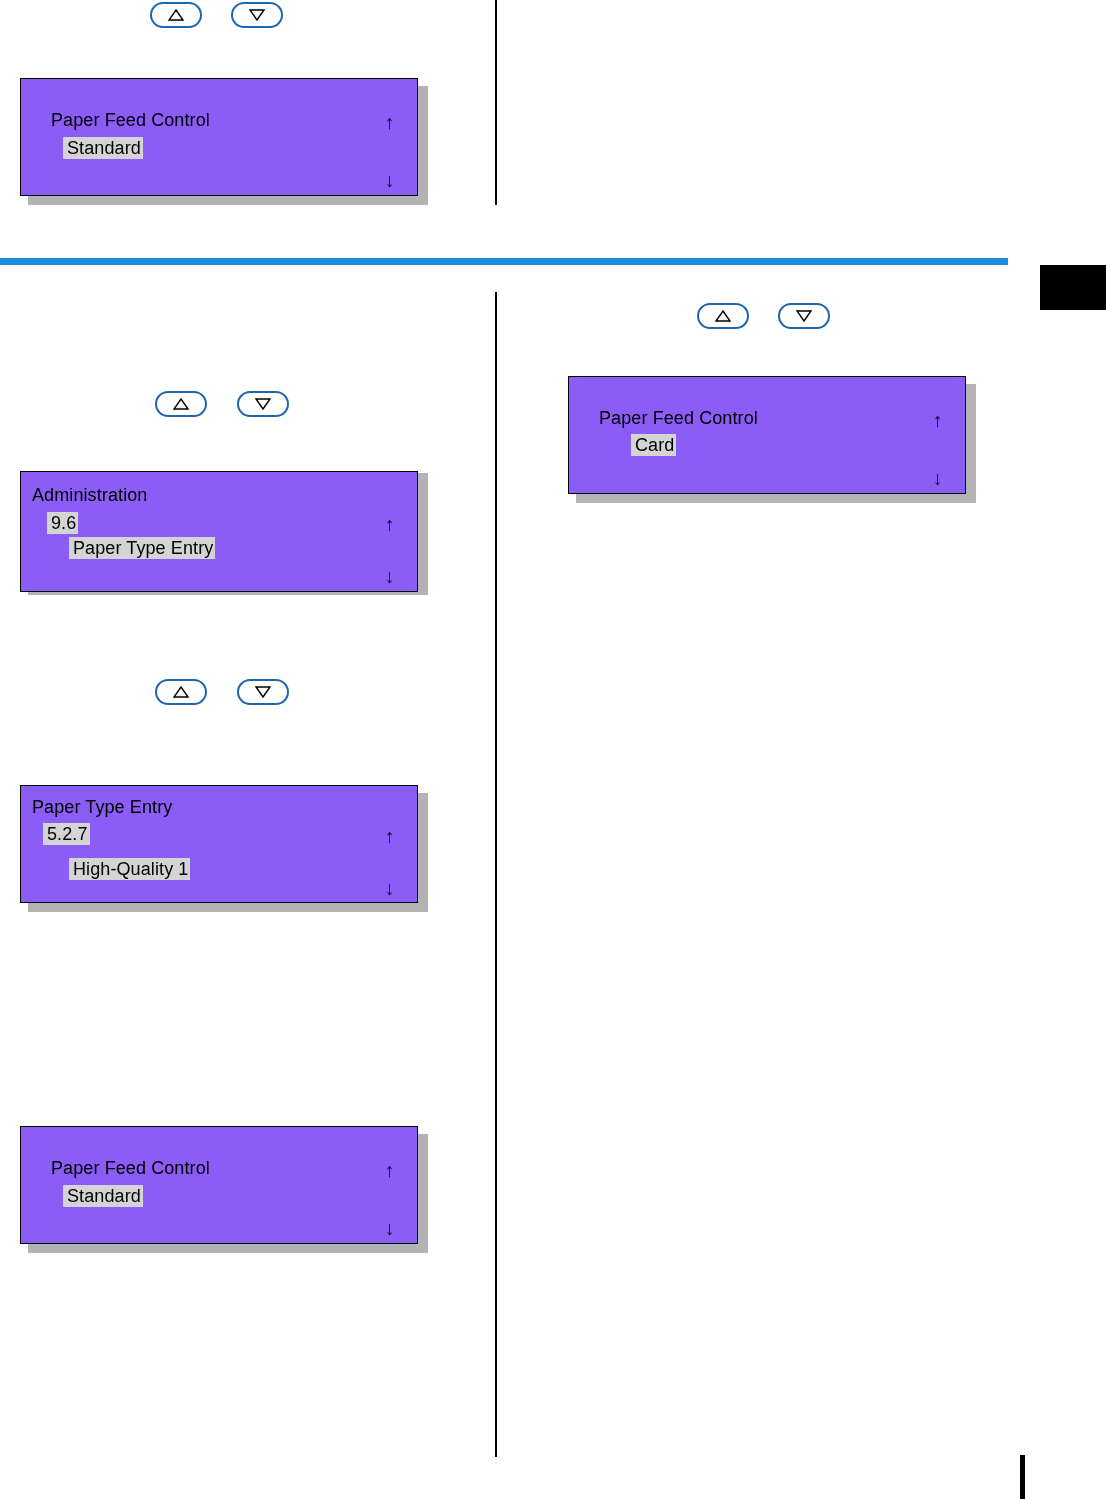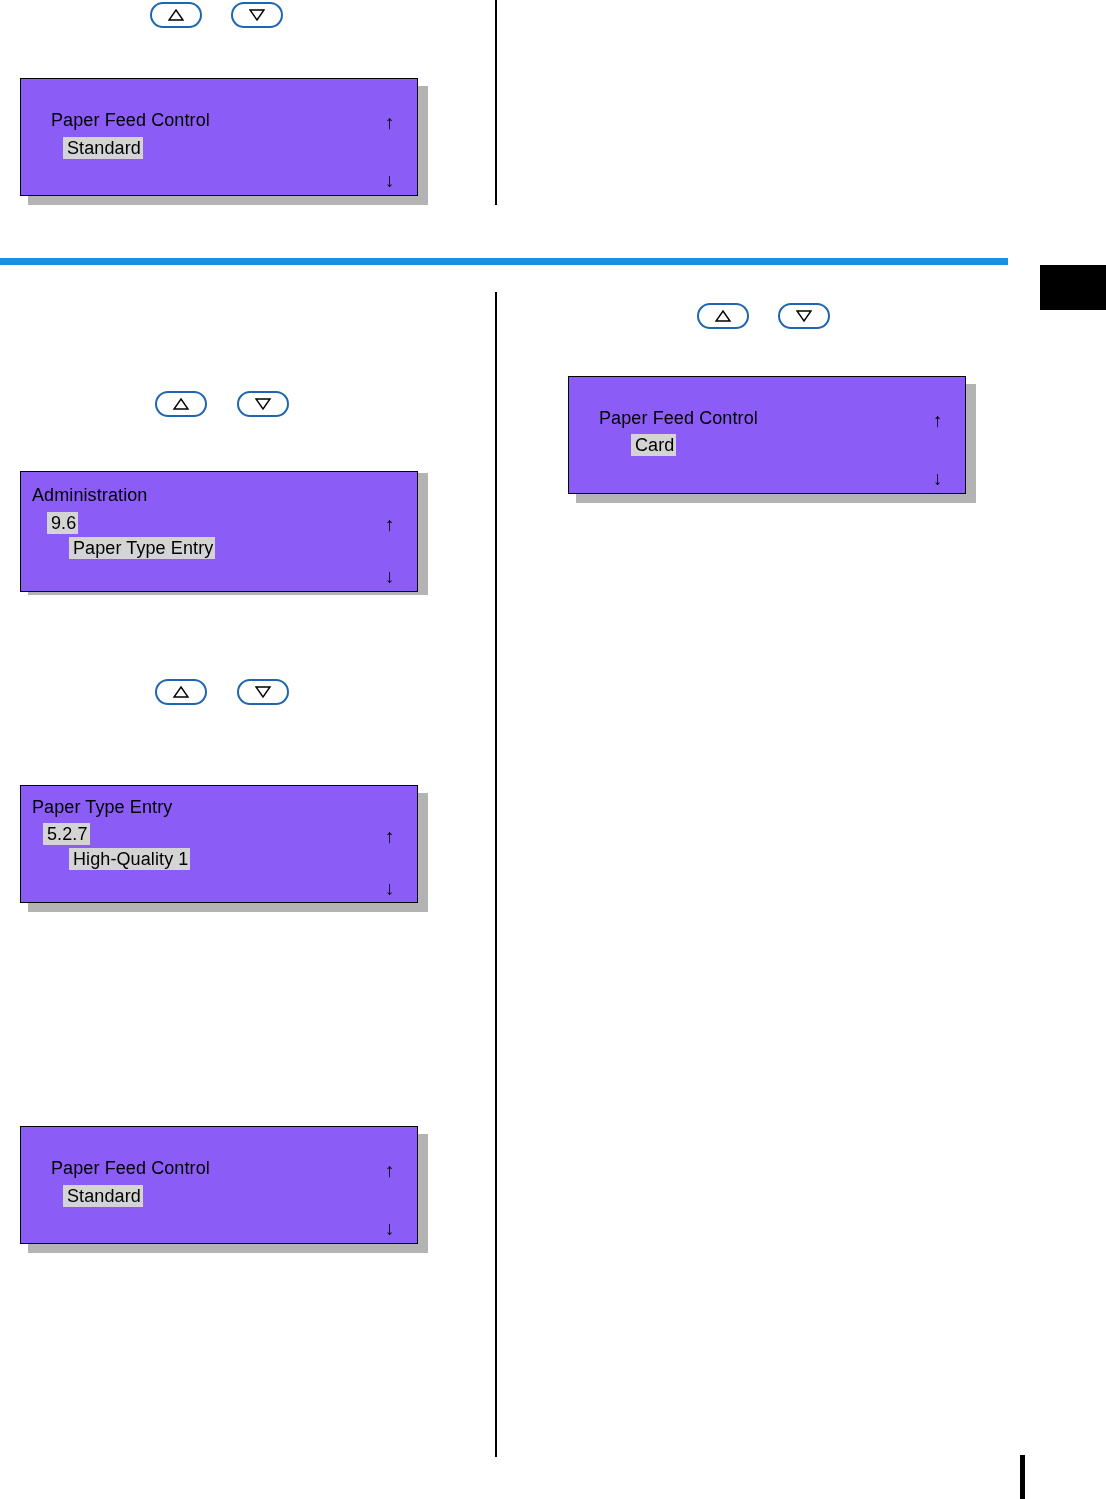--- a/index.html
+++ b/index.html
@@ -142,21 +142,21 @@
   <svg width="16" height="12" viewBox="0 0 16 12">
     <polygon points="8,11 15,1 1,1" fill="#ffffff" stroke="#000000" stroke-width="1.4"></polygon>
   </svg>
 </div>
 
 <div class="lcd-shadow" style="left:28px; top:793px; width:400px; height:119px;"></div>
 <div class="lcd" style="left:20px; top:785px; width:398px; height:118px;">
   <div class="lcd-inner">
     <div class="lcd-line" style="left:11px; top:11px;">Paper Type Entry</div>
     <div class="lcd-line" style="left:22px; top:38px;"><span class="hl">5.2.7</span></div>
-    <div class="lcd-line" style="left:48px; top:63px;"><span class="hl">High-Quality 1</span></div>
+    <div class="lcd-line" style="left:48px; top:73px;"><span class="hl">High-Quality 1</span></div>
     <div class="arrow-up" style="left:364px; top:41px;">↑</div>
     <div class="arrow-dn" style="left:364px; top:93px;">↓</div>
   </div>
 </div>
 
 <div class="lcd-shadow" style="left:28px; top:1134px; width:400px; height:119px;"></div>
 <div class="lcd" style="left:20px; top:1126px; width:398px; height:118px;">
   <div class="lcd-inner">
     <div class="lcd-line" style="left:30px; top:31px;">Paper Feed Control</div>
     <div class="lcd-line" style="left:42px; top:59px;"><span class="hl">Standard</span></div>

